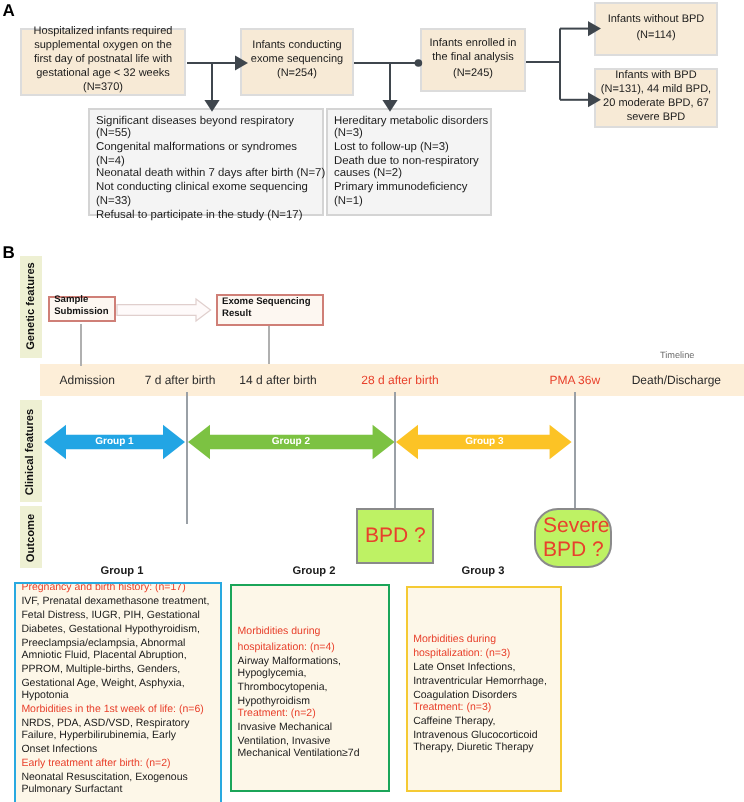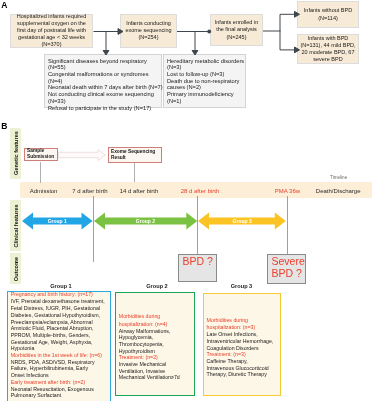--- a/index.html
+++ b/index.html
@@ -23,23 +23,23 @@
   
   .rotlab{background:#eef0d3;display:flex;align-items:center;justify-content:center;}
   .rotlab span{transform:rotate(-90deg);white-space:nowrap;font-size:5.6px;font-weight:bold;color:#111;}
   .gbox{background:#fdf7f1;border:0.55px solid #cf7f77;
         font-size:4.8px;font-weight:bold;line-height:6.2px;color:#141414;
         display:flex;flex-direction:column;justify-content:center;padding-left:2.5px;}
   .gbox div{white-space:nowrap;}
   .tlab{font-size:6.0px;color:#2b2b2b;text-align:center;line-height:14px;height:14px;}
   .tlab.red{color:#e8412c;}
   .garrowlab{font-size:5px;font-weight:bold;color:#ffffff;text-align:center;line-height:8px;}
-  .obox{background:#e5e5e5;border:1px solid #8a8a8a;
+  .obox{background:#bef264;border:1px solid #8a8a8a;
         font-size:10.5px;color:#e8412c;display:flex;flex-direction:column;
-        padding-left:3.5px;line-height:1.18;}
+        justify-content:center;padding-left:3.5px;line-height:1.18;}
   .obox div{white-space:nowrap;}
   .dlab{font-size:5.6px;font-weight:bold;color:#1a1a1a;text-align:center;}
   .dbox{background:#fdf7e8;border:1.1px solid #000;overflow:hidden;}
   .dtxt{position:absolute;font-size:5.25px;line-height:6.71px;color:#1a1a1a;}
   .dtxt > div:first-child{line-height:7.4px;}
   .dtxt div{white-space:nowrap;}
 
   .dtxt .hd{color:#e8412c;}
 </style>
 </head>
@@ -172,21 +172,21 @@
   <svg class="abs" style="left:198.3px;top:212px;width:87.8px;height:18px;" viewBox="0 0 87.8 18">
     <path d="M0 9 L11 0.4 V5.4 H76.8 V0.4 L87.8 9 L76.8 17.6 V12.6 H11 V17.6 Z" fill="#fcc325"></path>
   </svg>
   <div class="abs garrowlab" style="left:22px;top:217px;width:70.5px;">Group 1</div>
   <div class="abs garrowlab" style="left:93.8px;top:217px;width:103.3px;">Group 2</div>
   <div class="abs garrowlab" style="left:198.3px;top:217px;width:87.8px;">Group 3</div>
 
   <div class="abs obox" id="oBpd" style="left:178px;top:254px;width:39px;height:27.5px;">
       <div>BPD ?</div>
     </div>
-  <div class="abs obox" id="oSevere" style="left:267px;top:254px;width:38.5px;height:30px;">
+  <div class="abs obox" id="oSevere" style="left:267px;top:254px;width:38.5px;height:30px;border-radius:12px;">
       <div>Severe</div>
       <div>BPD ?</div>
     </div>
 
   <div class="abs dlab" style="left:7px;top:283px;width:108px;">Group 1</div>
   <div class="abs dlab" style="left:116px;top:283px;width:82px;">Group 2</div>
   <div class="abs dlab" style="left:204px;top:283px;width:75px;">Group 3</div>
 
   <div class="abs dbox" style="left:7.3px;top:290.6px;width:103.5px;height:112px;border-color:#29a9e0;">
     <div class="dtxt" id="d1" style="left:2.4px;top:-0.6px;">

